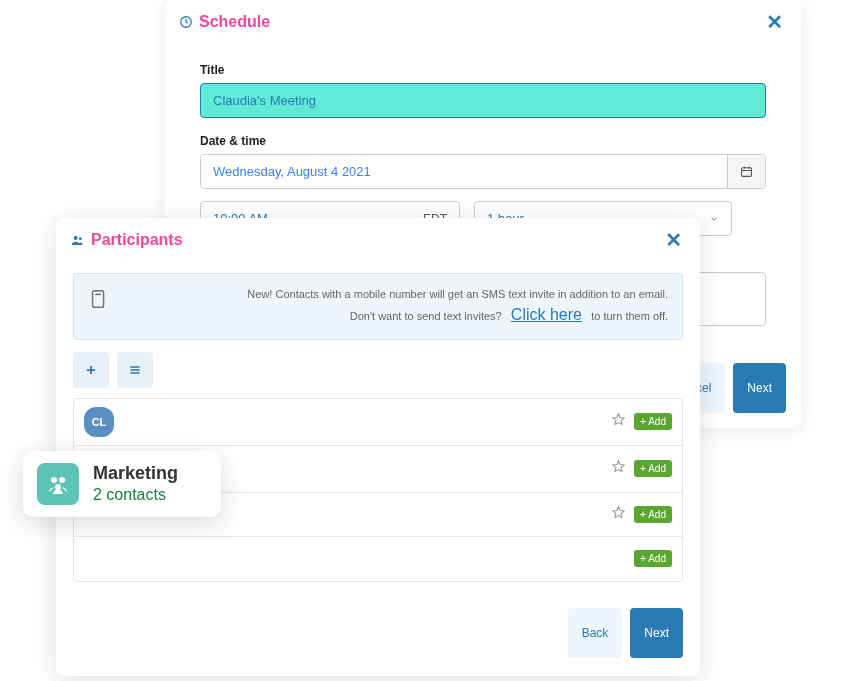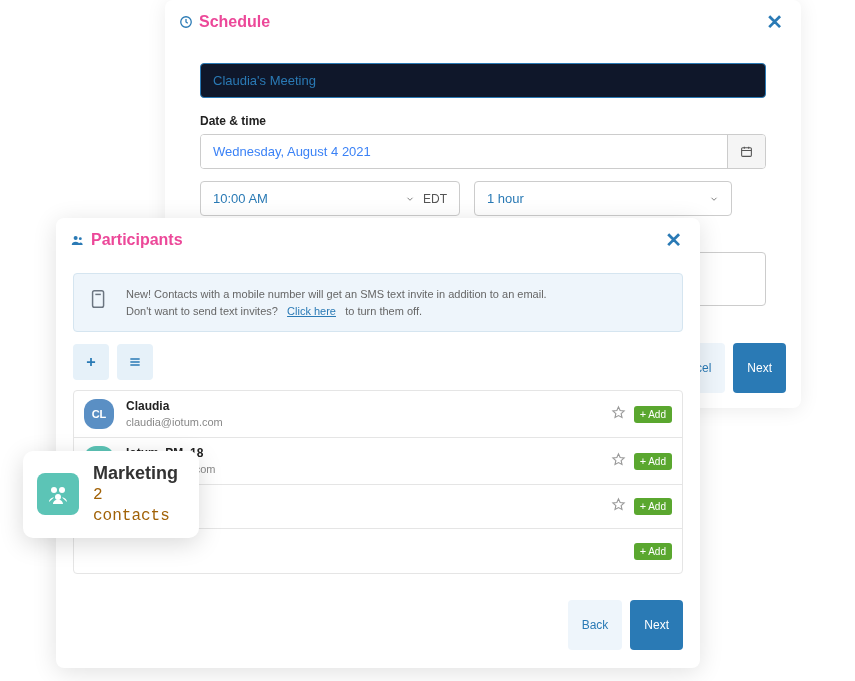--- a/index.html
+++ b/index.html
@@ -63,21 +63,21 @@
       color: #222;
       margin-bottom: 6px;
     }
     .input-box {
       width: 100%;
       border: 1px solid #2a7ab5;
       border-radius: 4px;
       padding: 9px 12px;
       font-size: 13px;
       color: #2a7ab5;
-      background: #0f172a;
+      background: #5eead4;
       outline: none;
     }
     .input-group-row {
       display: flex;
       border: 1px solid #ccc;
       border-radius: 4px;
       overflow: hidden;
     }
     .input-box-plain {
       border: none;
@@ -183,38 +183,39 @@
       padding: 12px 17px 10px 17px;
     }
     .info-banner {
       display: flex;
       gap: 16px;
       background: #eef5fb;
       border: 1px solid #d5e5f0;
       border-radius: 4px;
       padding: 12px 14px;
       margin-bottom: 12px;
+      text-align: right;
     }
     .info-icon {
       color: #6b7580;
       display: flex;
       align-items: flex-start;
       padding-top: 2px;
     }
     .info-text {
       flex: 1;
       font-size: 11px;
       color: #666;
       line-height: 1.5;
     }
     .info-link {
       color: #2a7ab5;
       text-decoration: underline;
       cursor: pointer;
-      font-size: 11px;
+      font-size: 16px;
     }
     .search-row {
       display: flex;
       gap: 8px;
       margin-bottom: 10px;
     }
     .search-container {
       flex: 1;
       display: flex;
       border: 1px solid #2a7ab5;
@@ -324,21 +325,21 @@
       justify-content: flex-end;
       gap: 8px;
       padding: 16px 17px 18px 17px;
     }
 
     
     .marketing-card {
       position: absolute;
       left: 23px;
       top: 451px;
-      width: 176px;
+      width: 198px;
       background: #fff;
       border-radius: 10px;
       box-shadow: 0 6px 24px rgba(0,0,0,0.15);
       padding: 11px 14px;
       display: flex;
       align-items: center;
     }
     .marketing-icon {
       width: 42px;
       height: 42px;
@@ -355,41 +356,41 @@
       flex-direction: column;
     }
     .marketing-title {
       font-size: 18px;
       font-weight: 600;
       color: #333;
       line-height: 1.3;
     }
     .marketing-subtitle {
       font-size: 16px;
-      color: #a16207;
+      color: #15803d;
       line-height: 1.3;
-      font-family: Liberation Mono, monospace;
     }
   </style>
 </head>
 <body>
 
 <div class="schedule-modal">
   <div class="modal-header">
     <span class="modal-header-icon">
       <svg width="14" height="14" viewBox="0 0 24 24" fill="none" stroke="currentColor" stroke-width="2.2">
         <circle cx="12" cy="12" r="9"></circle>
           <path d="M12 7v5l3 2"></path>
       </svg>
     </span>
     <span class="modal-title">Schedule</span>
     <span class="close-btn">✕</span>
   </div>
   <div class="schedule-body">
     <div class="field-group">
+      <label class="field-label">Title</label>
       <input class="input-box" value="Claudia's Meeting" style="">
     </div>
     <div class="field-group">
       <label class="field-label">Date &amp; time</label>
       <div class="input-group-row">
         <input class="input-box-plain" value="Wednesday, August 4 2021" style="">
         <div class="calendar-btn">
           <svg width="13" height="13" viewBox="0 0 24 24" fill="none" stroke="currentColor" stroke-width="2">
             <rect x="3" y="5" width="18" height="16" rx="2"></rect>
               <path d="M3 10h18M8 3v4M16 3v4"></path>
@@ -469,24 +470,20 @@
       <button class="icon-btn">
         <svg width="14" height="14" viewBox="0 0 24 24" fill="none" stroke="currentColor" stroke-width="2.5">
             <path d="M4 7h16M4 12h16M4 17h16"></path>
           </svg>
       </button>
     </div>
 
     <div class="contact-list">
       <div class="contact-row">
         <div class="avatar avatar-blue">CL</div>
-        <div class="contact-info">
-          <div class="contact-name">Claudia</div>
-          <div class="contact-email">claudia@iotum.com</div>
-        </div>
         <div class="contact-row-right">
           <span class="star-icon">
             <svg width="15" height="15" viewBox="0 0 24 24" fill="none" stroke="currentColor" stroke-width="1.8">
                 <path d="M12 3l2.6 5.8 6.4.6-4.8 4.4 1.4 6.2L12 17l-5.6 3 1.4-6.2L3 9.4l6.4-.6z"></path>
               </svg>
           </span>
           <button class="add-btn">
             <span class="add-btn-plus">+</span>
             <span>Add</span>
           </button>

